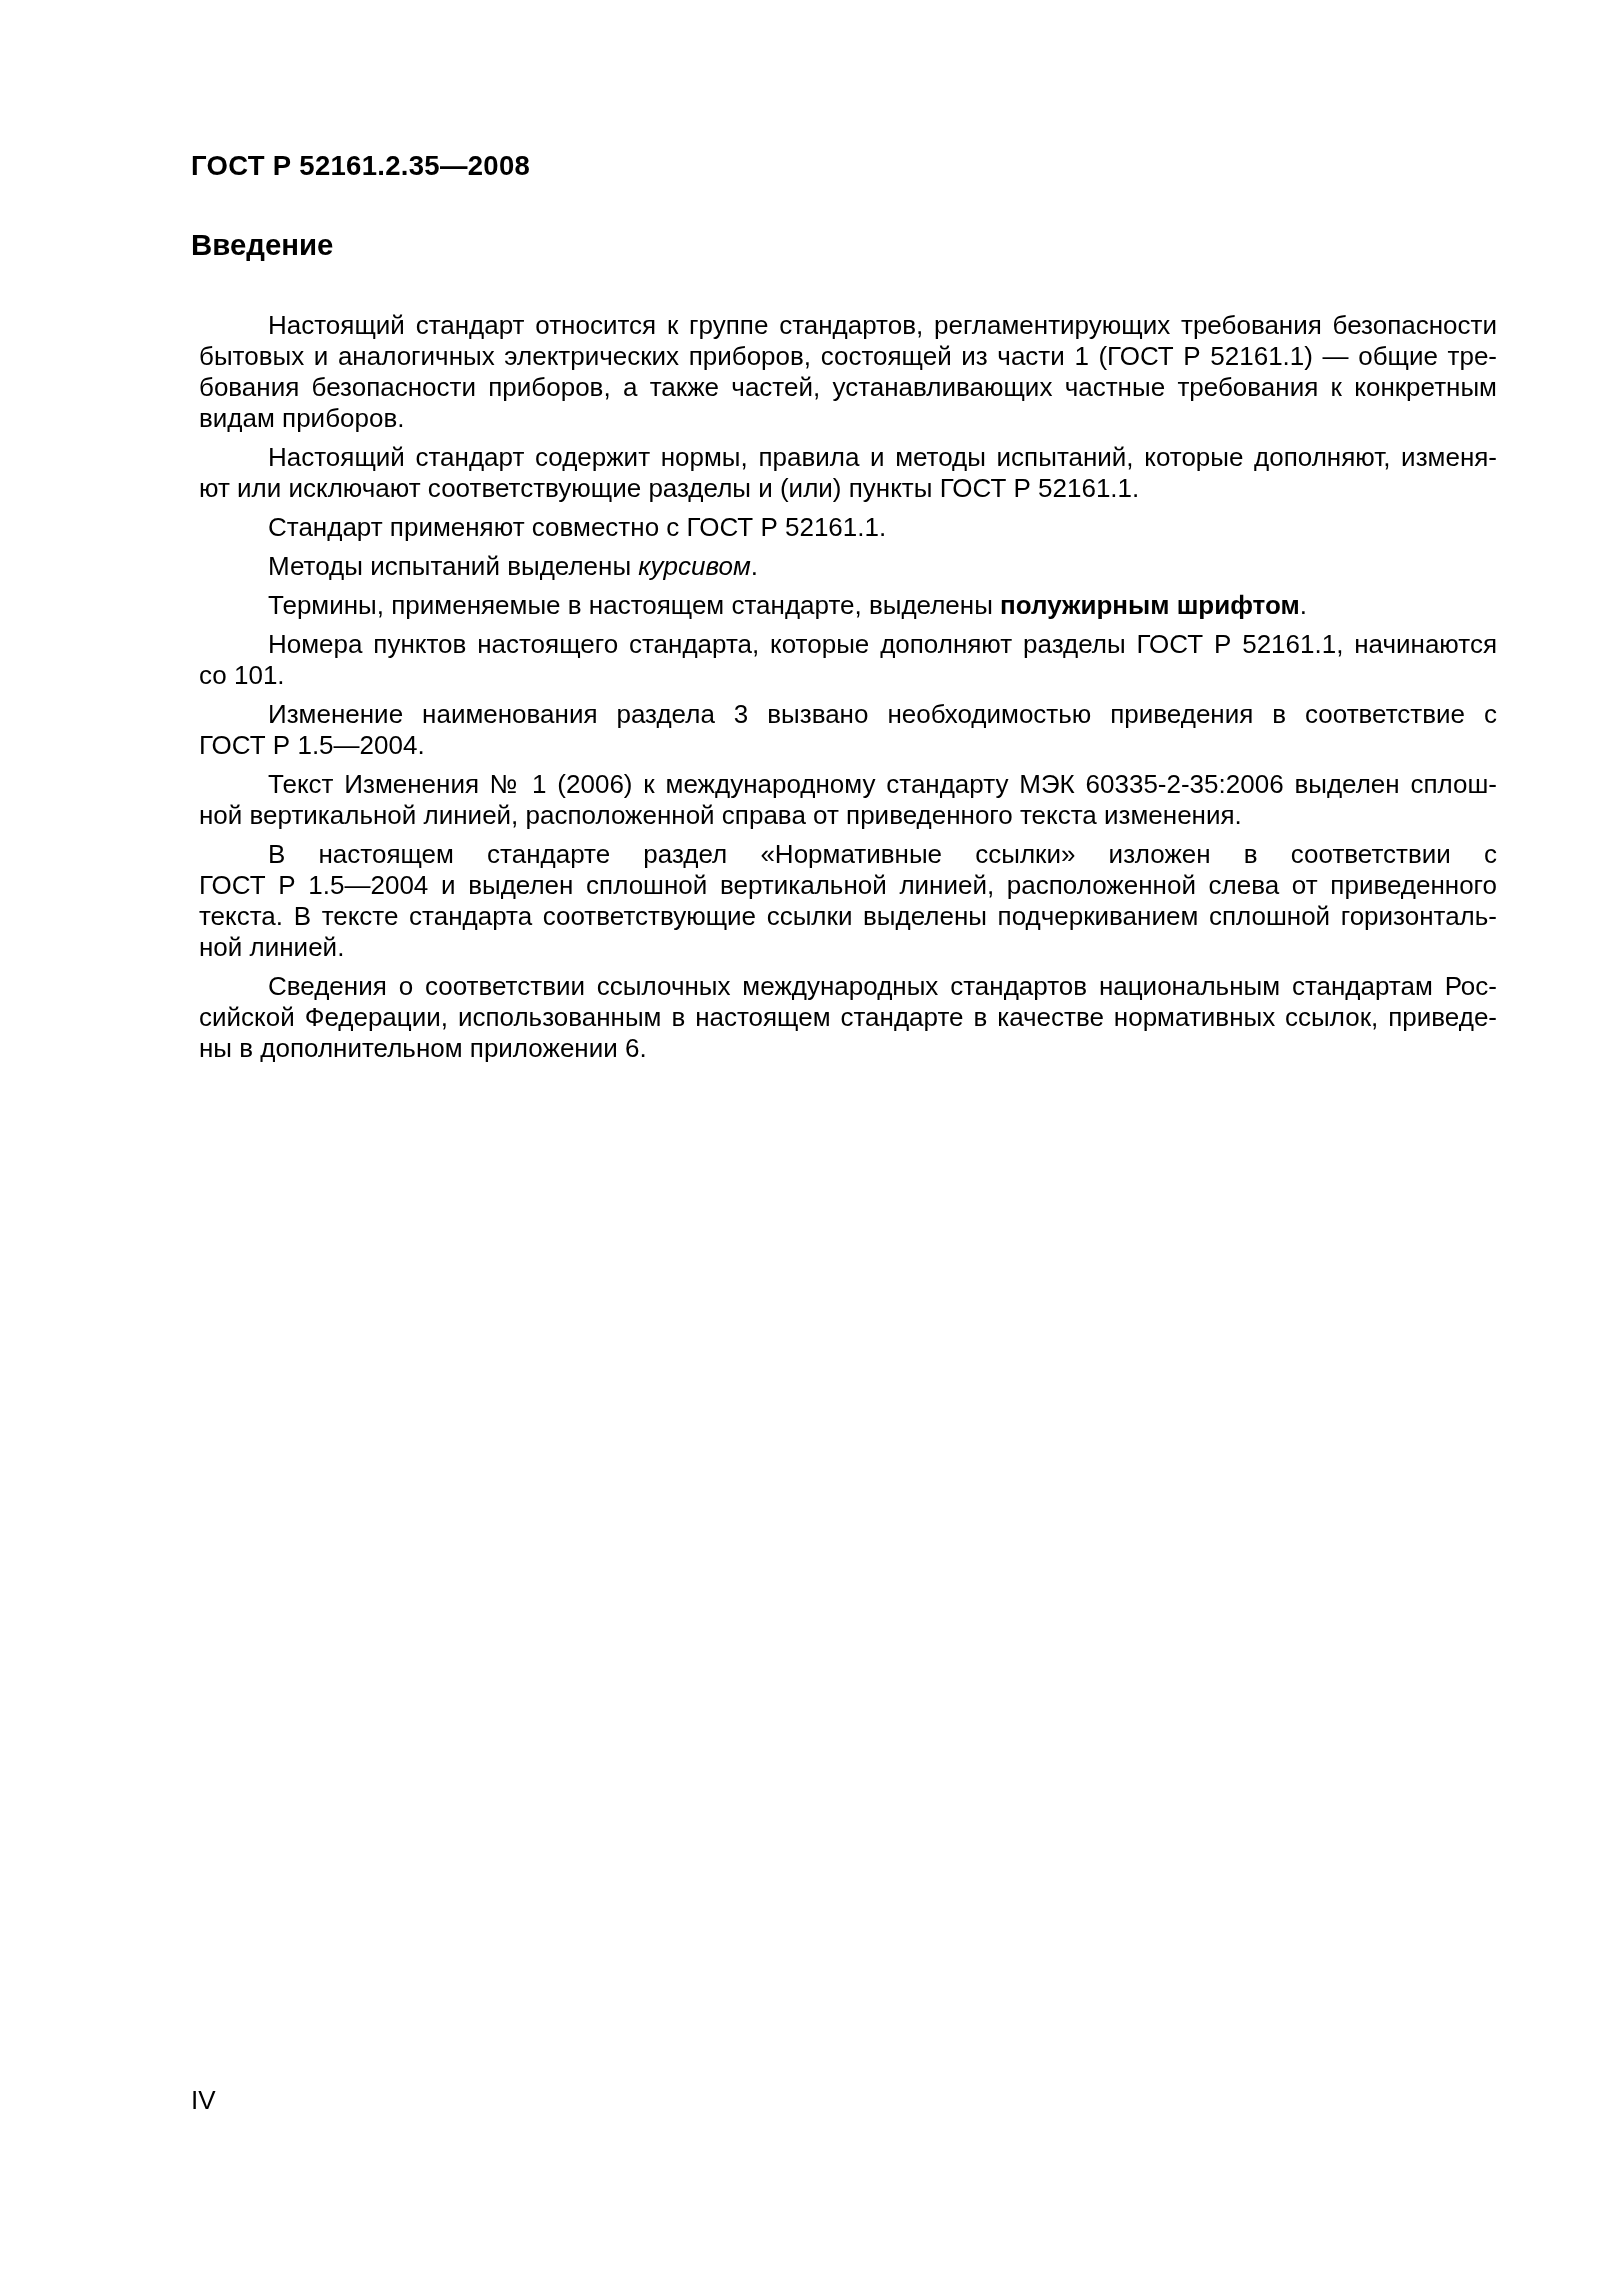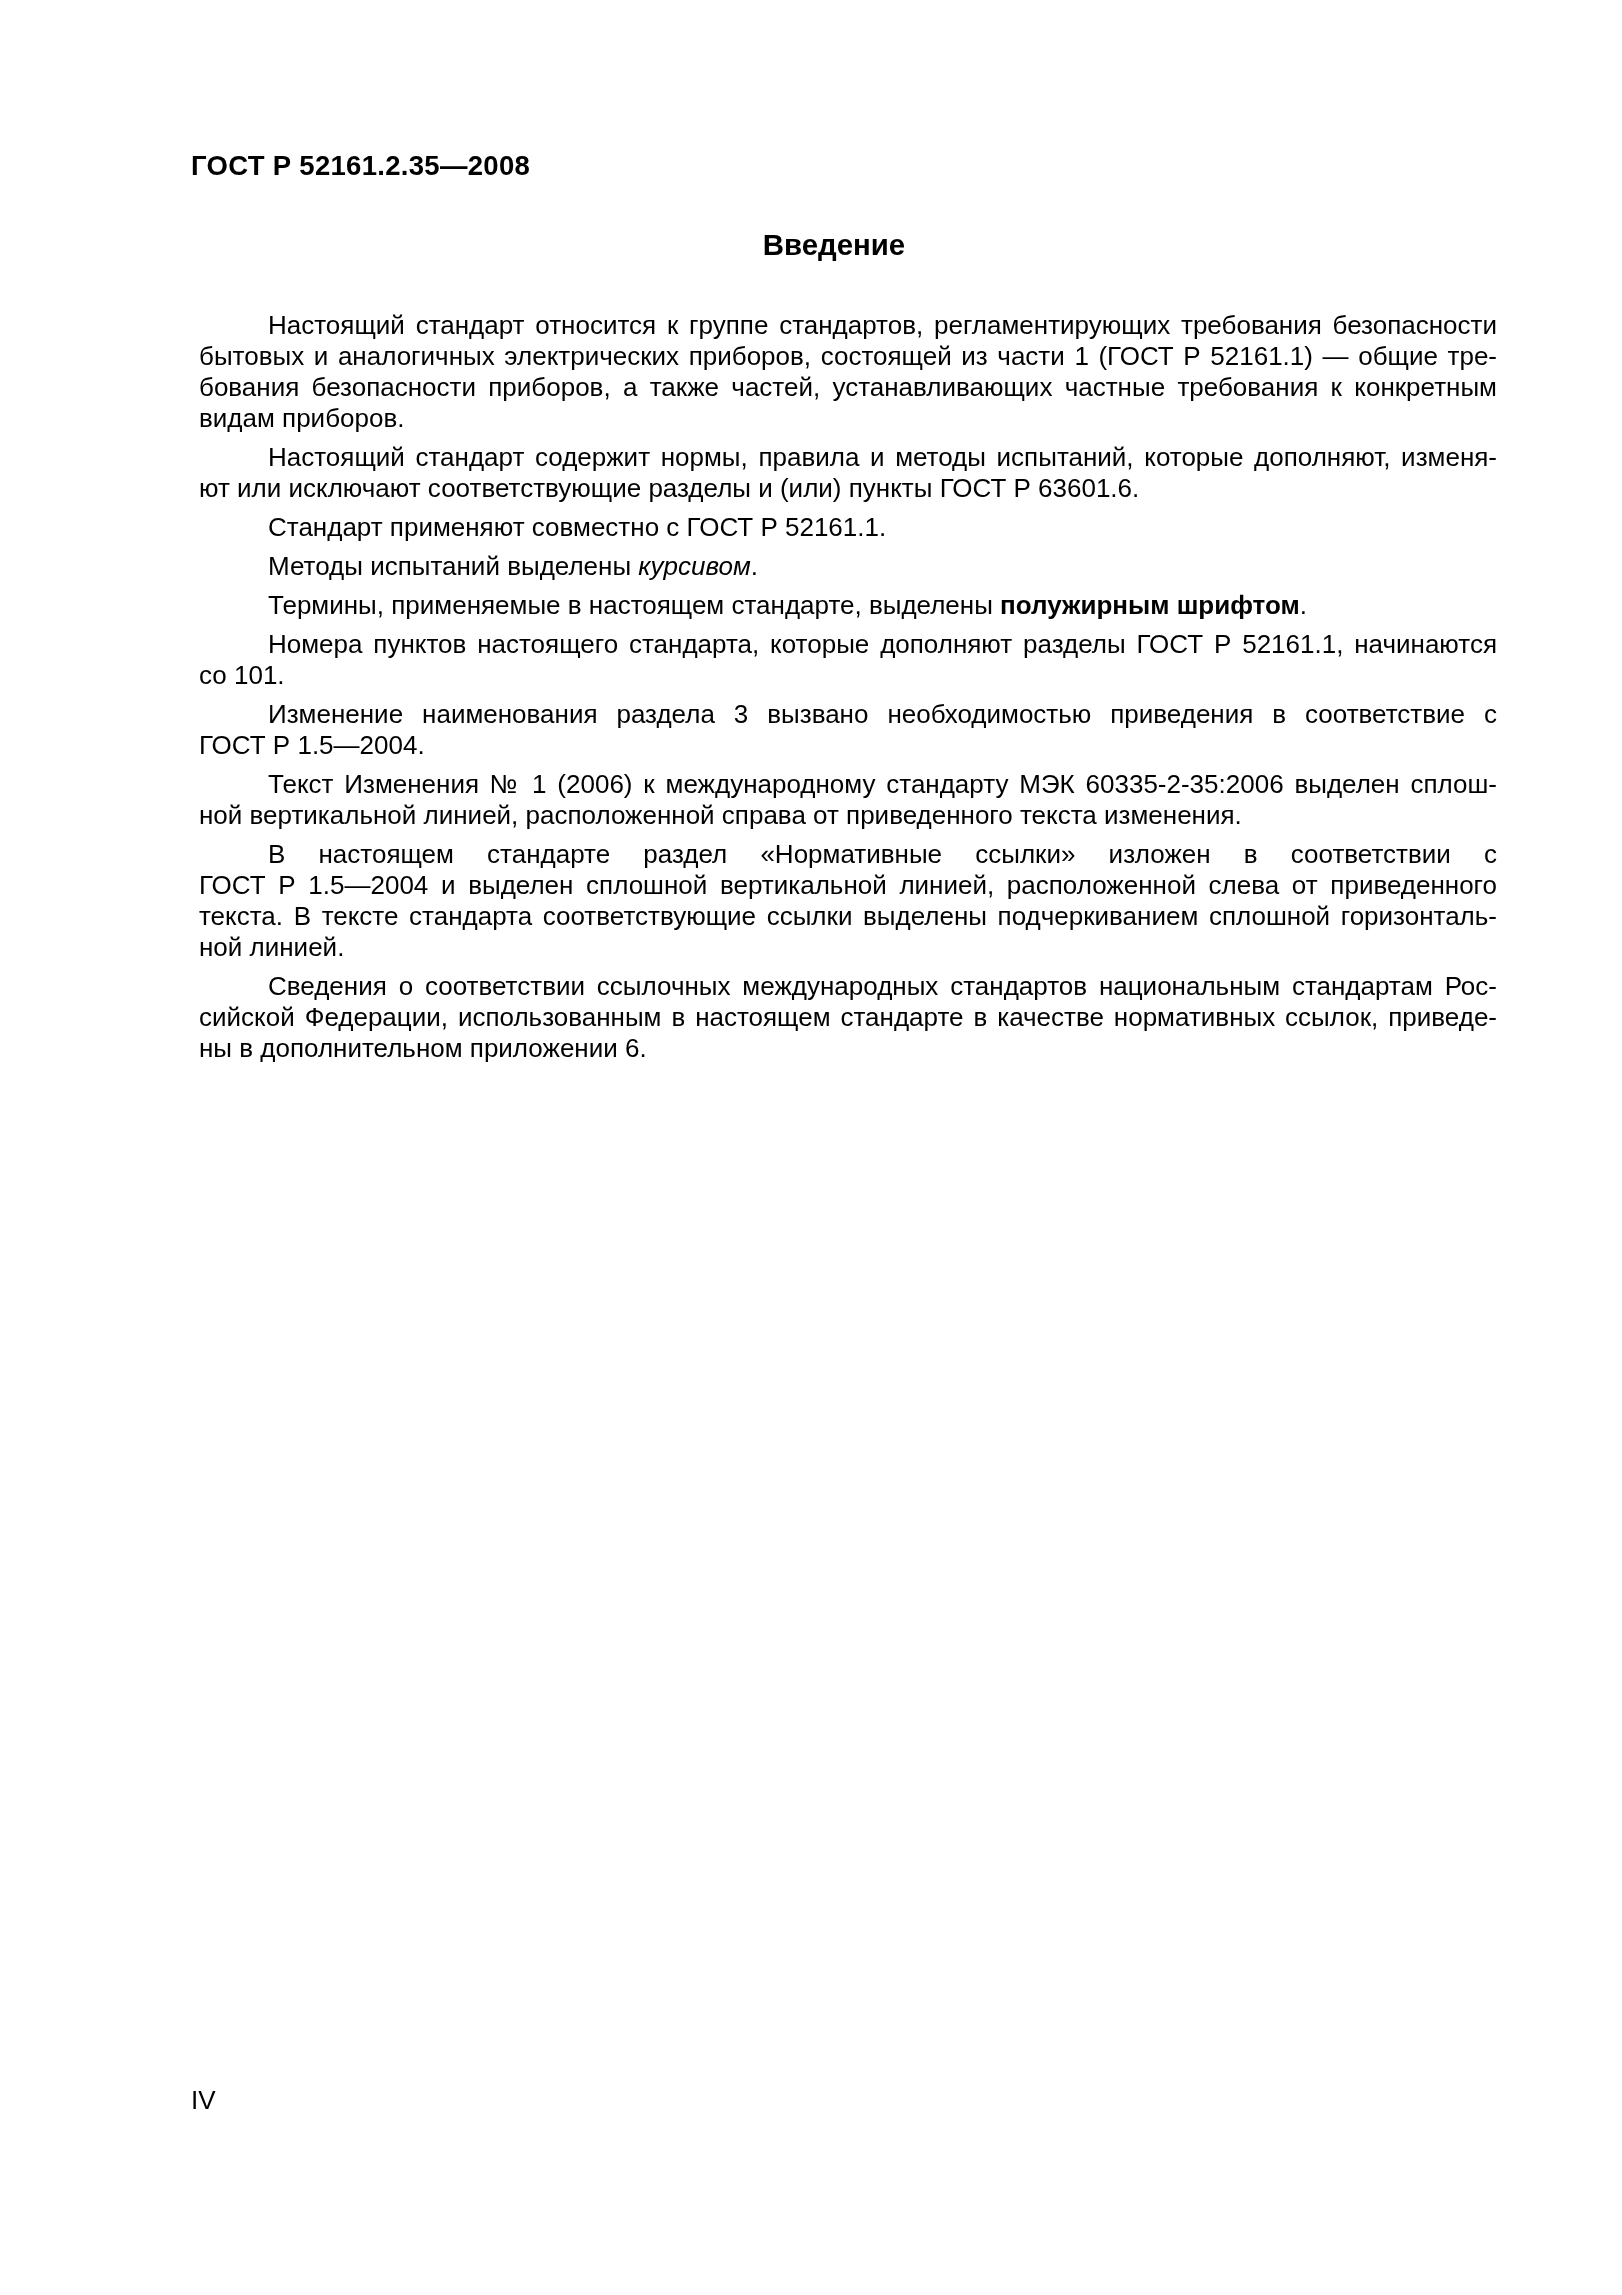--- a/index.html
+++ b/index.html
@@ -18,24 +18,24 @@
   .doc-header {
     position: absolute;
     left: 191px; top: 150px;
     font-size: 27.5px;
     font-weight: 700;
     letter-spacing: 0.3px;
     white-space: nowrap;
   }
   .doc-title {
     position: absolute;
-    left: 177px; top: 230px;
+    left: 191px; top: 230px;
     width: 1314px;
     margin: 0;
-    text-align: center;
+    text-align: left;
     font-size: 29.4px;
     line-height: 1;
     font-weight: 700;
   }
   .doc-body {
     position: absolute;
     left: 191px; top: 302px;
     width: 1314px;
     font-size: 26px;
     line-height: 31px;
@@ -65,21 +65,21 @@
   <h1 class="doc-title">Введение</h1>
   <div class="doc-body">
       <div class="para">
         <div class="line indent fill"><span>Настоящий стандарт относится к группе стандартов, регламентирующих требования безопасности</span></div>
         <div class="line fill"><span>бытовых и аналогичных электрических приборов, состоящей из части 1 (ГОСТ Р 52161.1) — общие тре-</span></div>
         <div class="line fill"><span>бования безопасности приборов, а также частей, устанавливающих частные требования к конкретным</span></div>
         <div class="line"><span>видам приборов.</span></div>
       </div>
       <div class="para">
         <div class="line indent fill"><span>Настоящий стандарт содержит нормы, правила и методы испытаний, которые дополняют, изменя-</span></div>
-        <div class="line"><span>ют или исключают соответствующие разделы и (или) пункты ГОСТ Р 63601.6.</span></div>
+        <div class="line"><span>ют или исключают соответствующие разделы и (или) пункты ГОСТ Р 52161.1.</span></div>
       </div>
       <div class="para">
         <div class="line indent"><span>Стандарт применяют совместно с ГОСТ Р 52161.1.</span></div>
       </div>
       <div class="para">
         <div class="line indent"><span>Методы испытаний выделены </span><span class="it">курсивом</span><span>.</span></div>
       </div>
       <div class="para">
         <div class="line indent"><span>Термины, применяемые в настоящем стандарте, выделены </span><span class="bd">полужирным шрифтом</span><span>.</span></div>
       </div>

